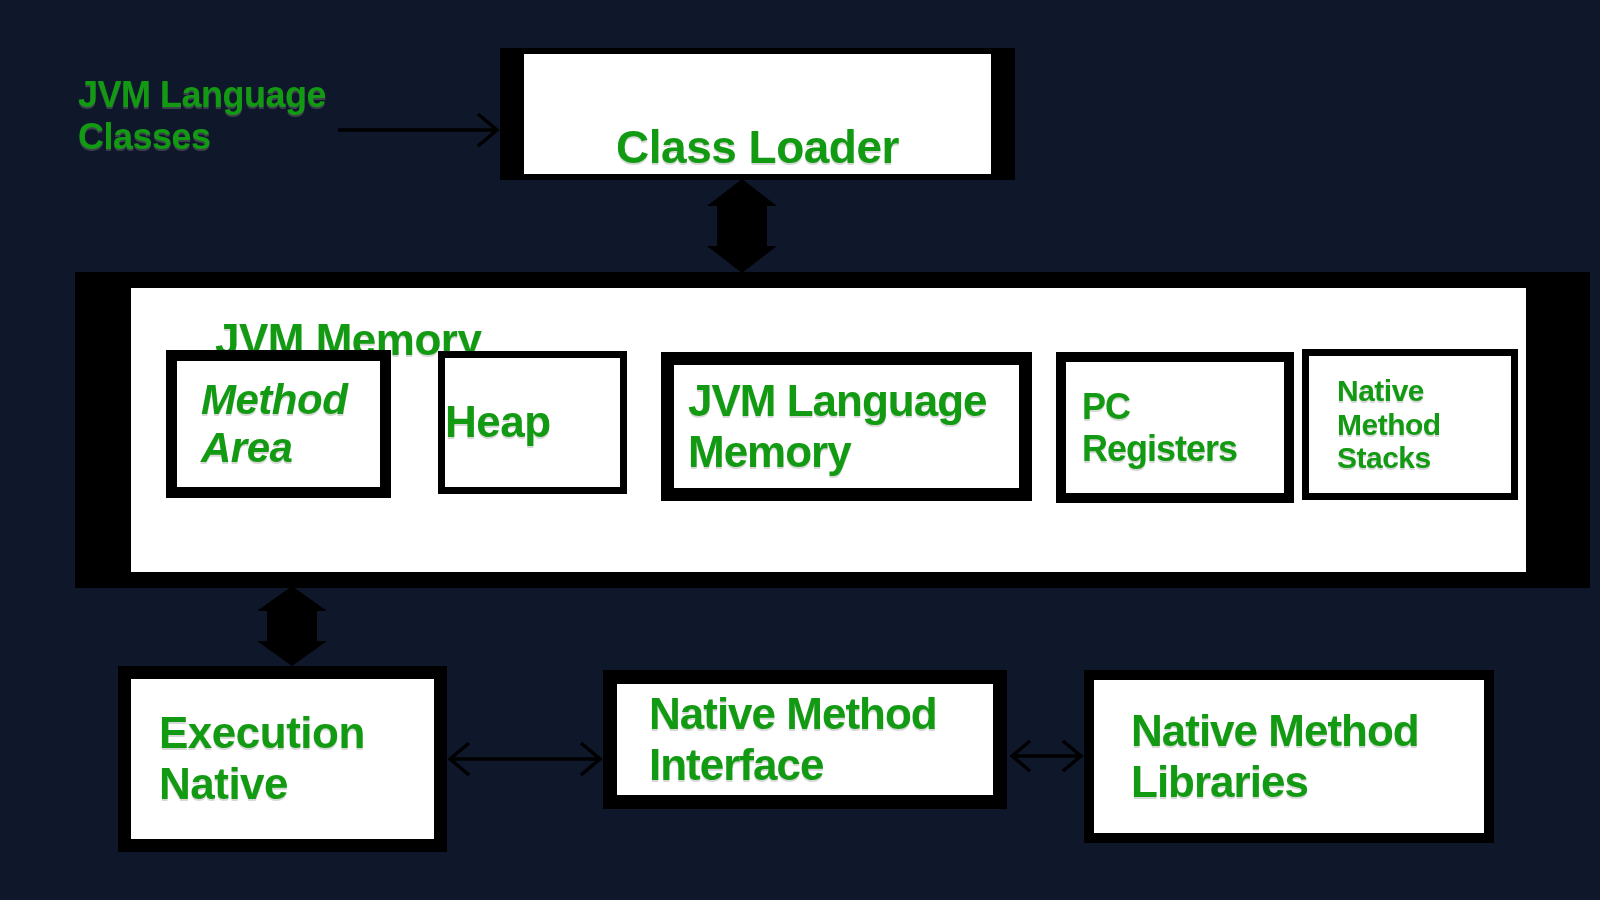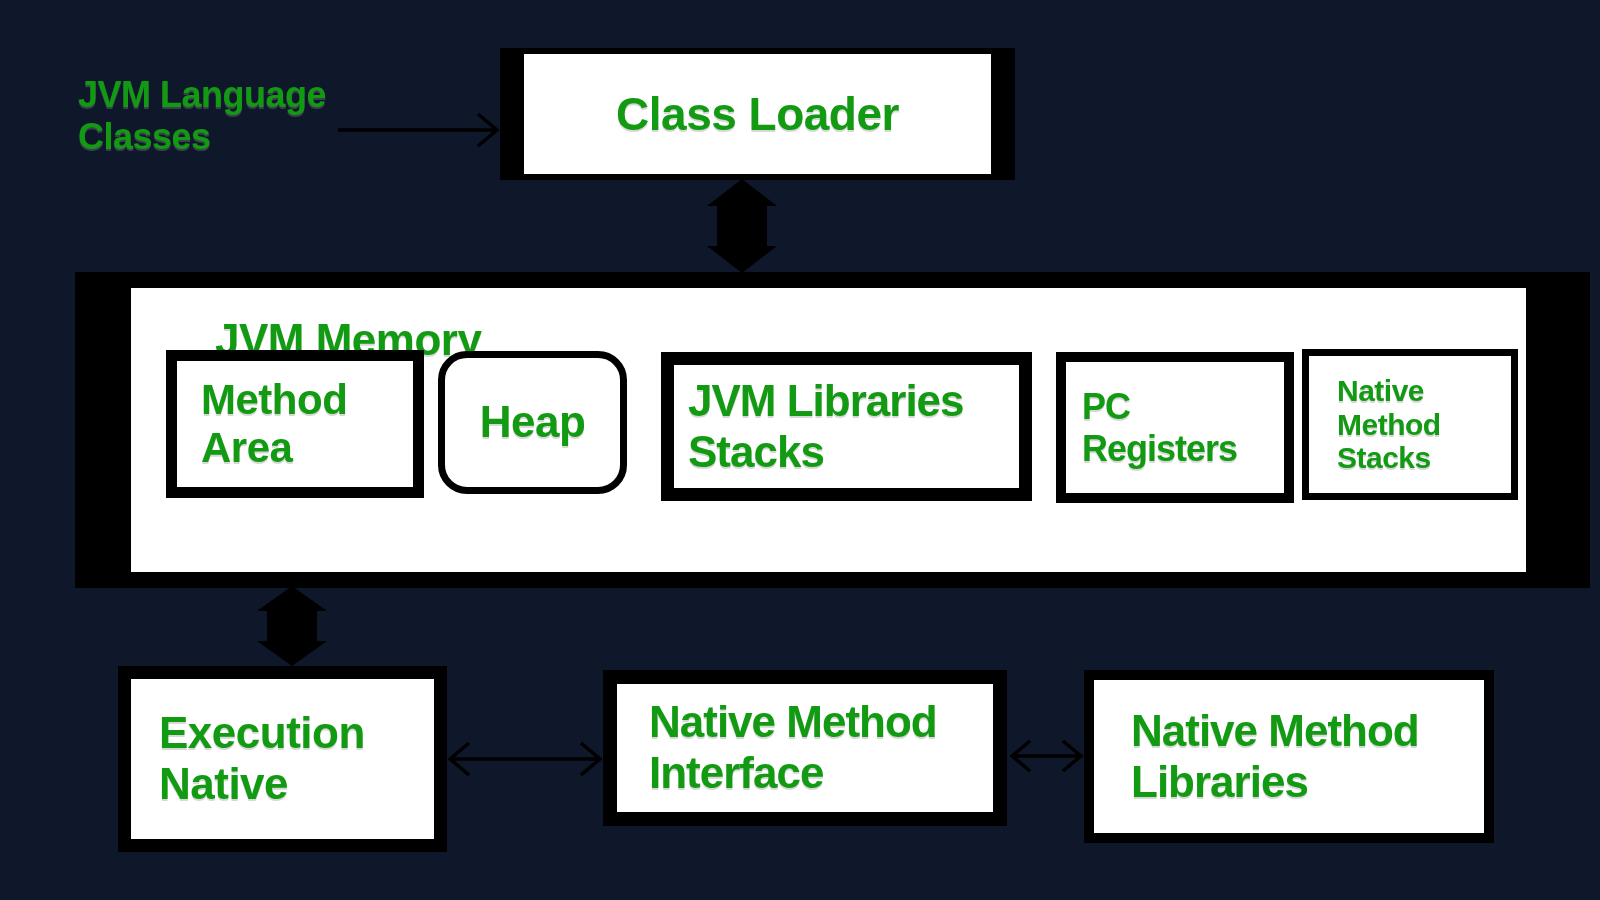--- a/index.html
+++ b/index.html
@@ -54,20 +54,21 @@
   }
 
   
   .class-loader {
     left: 500px;
     top: 48px;
     width: 515px;
     height: 132px;
     border-width: 6px 24px;
     align-items: center;
+    justify-content: flex-end;
   }
   .class-loader .lbl { font-size: 46px; }
 
   
   .jvm-memory {
     left: 75px;
     top: 272px;
     width: 1515px;
     height: 316px;
     border-width: 16px 64px 16px 56px;
@@ -78,35 +79,35 @@
     left: 84px;
     top: 2px;
     font-size: 44px;
     margin-top: 25px;
   }
 
   
   .method-area {
     left: 35px;
     top: 62px;
-    width: 258px;
+    width: 225px;
     height: 148px;
     border-width: 11px;
     padding-left: 24px;
+    font-style: italic;
   }
   .method-area .lbl { font-size: 42px; }
 
   .heap {
     left: 307px;
     top: 63px;
     width: 189px;
     height: 143px;
     border-width: 7px;
-    align-items: center;
-    border-radius: 29px;
+    align-items: flex-start;
   }
   .heap .lbl { font-size: 44px; }
 
   .jvm-language-stacks {
     left: 530px;
     top: 64px;
     width: 371px;
     height: 149px;
     border-width: 13px;
     padding-left: 14px;
@@ -141,21 +142,21 @@
     height: 186px;
     border-width: 13px;
     padding-left: 28px;
   }
   .execution-engine .lbl { font-size: 44px; }
 
   .native-method-interface {
     left: 603px;
     top: 670px;
     width: 404px;
-    height: 156px;
+    height: 139px;
     border-width: 14px;
     padding-left: 32px;
   }
   .native-method-interface .lbl { font-size: 44px; letter-spacing: -1px; }
 
   .native-method-libraries {
     left: 1084px;
     top: 670px;
     width: 410px;
     height: 173px;
@@ -204,21 +205,21 @@
 
     <div class="box method-area">
       <span class="lbl green-text">Method Area</span>
     </div>
 
     <div class="box heap">
       <span class="lbl green-text">Heap</span>
     </div>
 
     <div class="box jvm-language-stacks">
-      <span class="lbl green-text">JVM Libraries Stacks</span>
+      <span class="lbl green-text">JVM Language Memory</span>
     </div>
 
     <div class="box pc-registers">
       <span class="lbl green-text">PC Registers</span>
     </div>
 
     <div class="box native-method-stacks">
       <span class="lbl green-text">Native Method Stacks</span>
     </div>
   </div>

